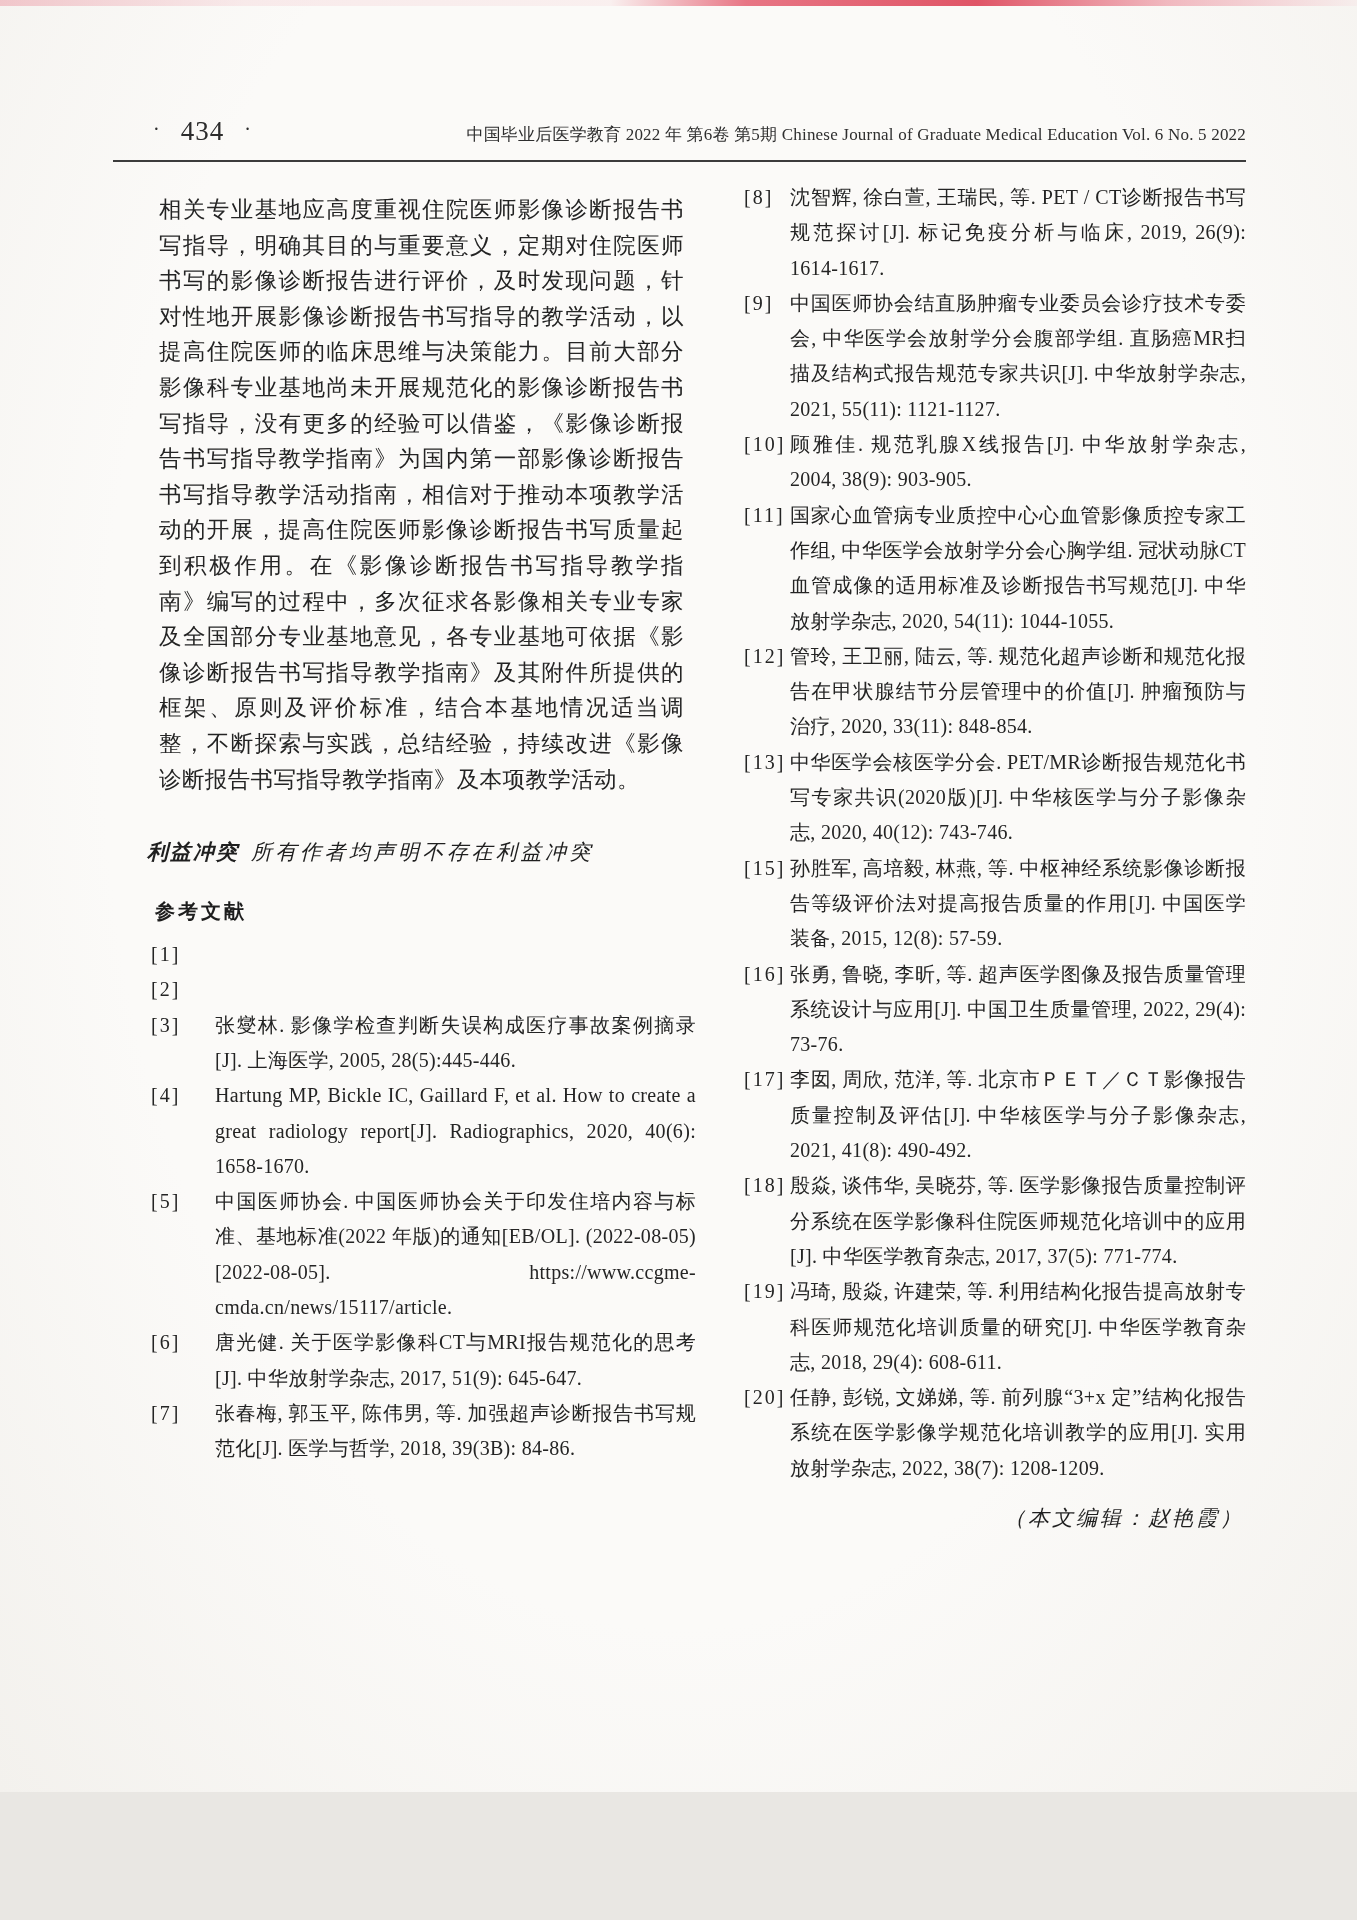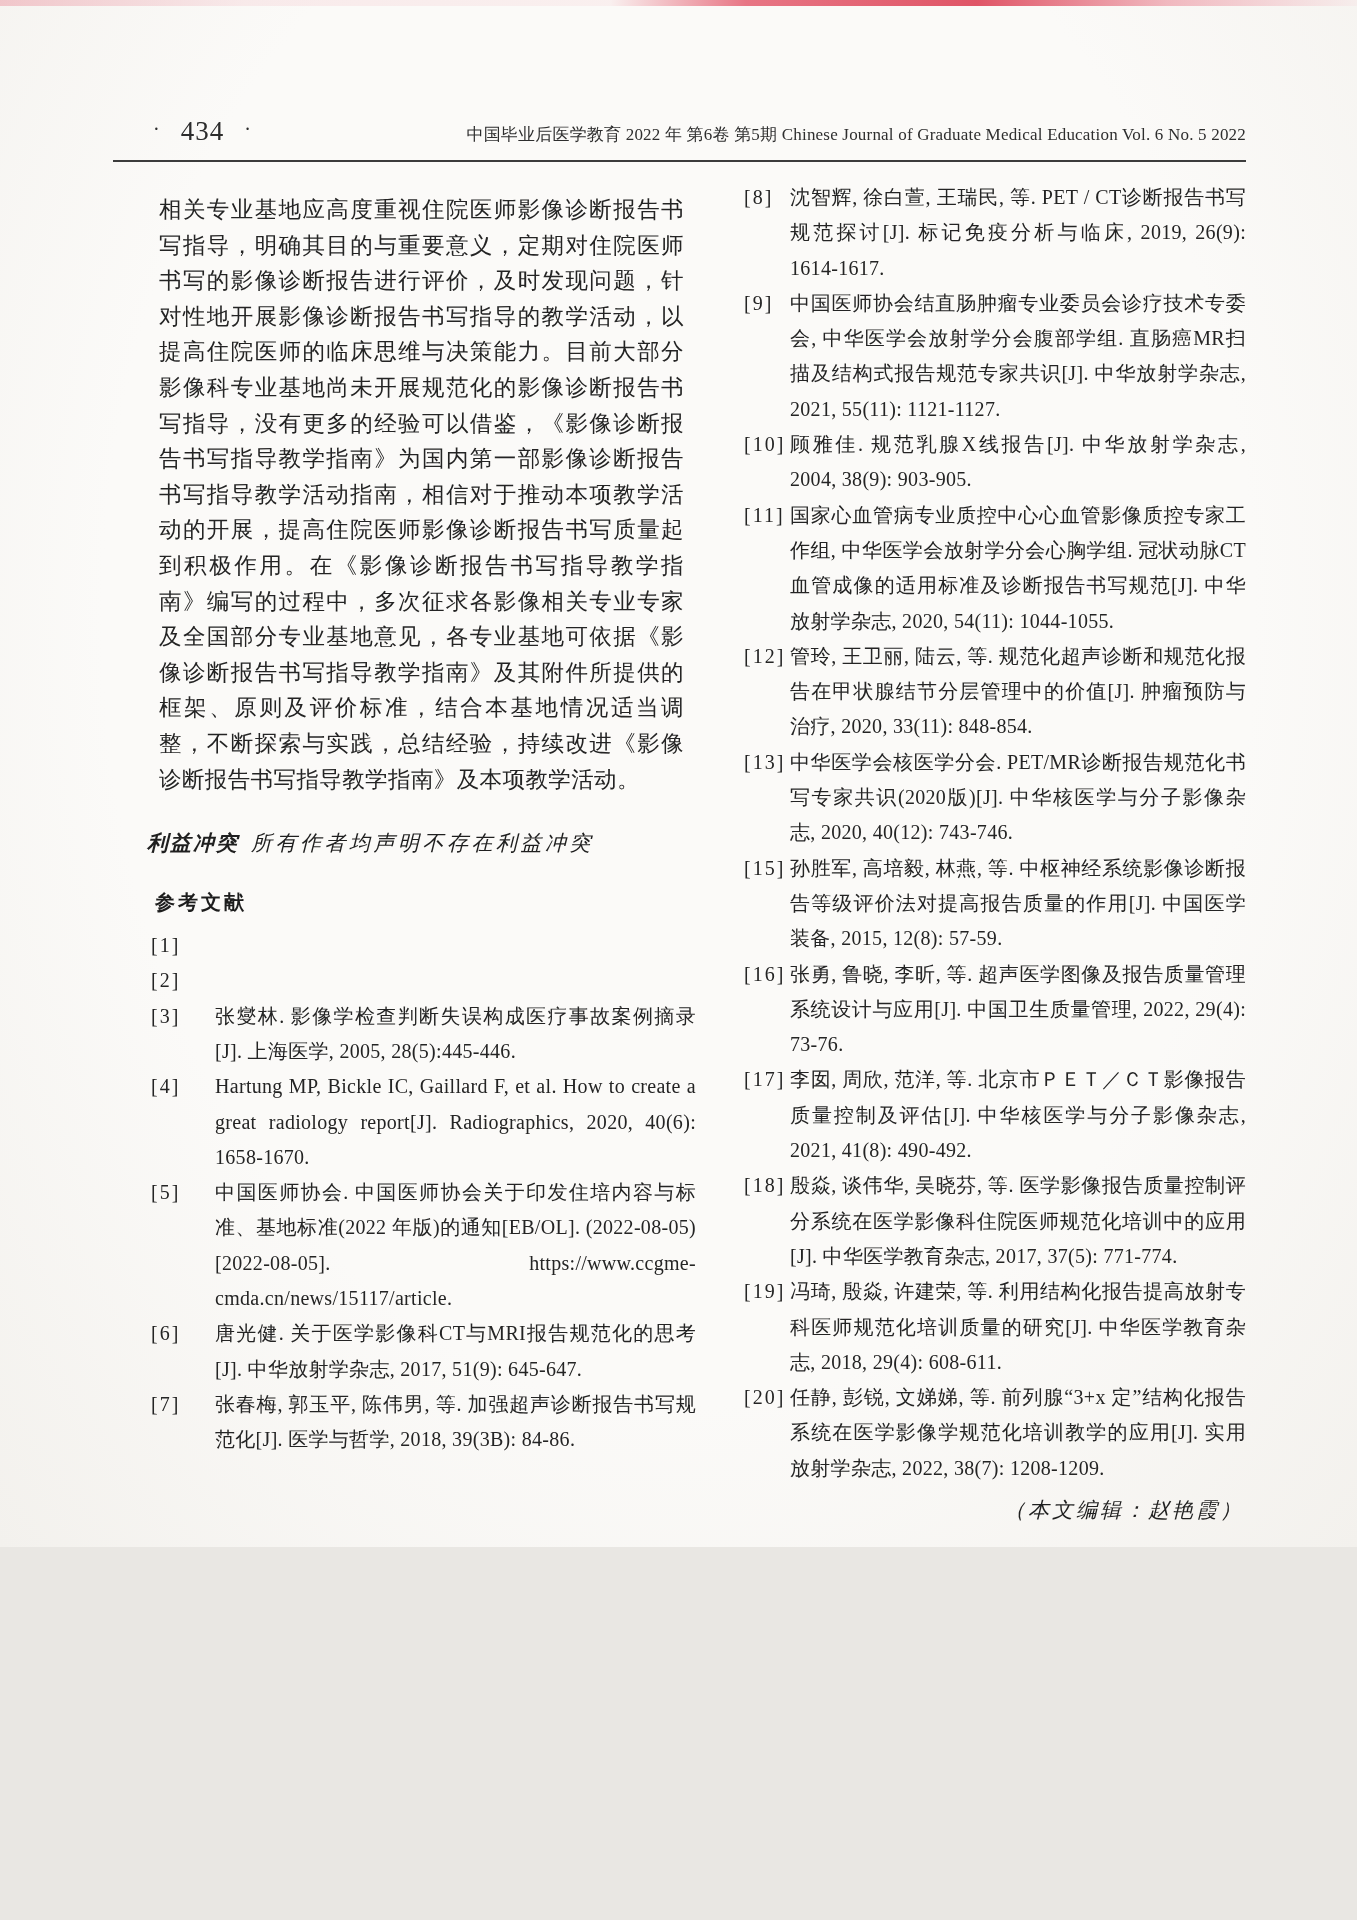--- a/index.html
+++ b/index.html
@@ -3,21 +3,21 @@
 <meta charset="utf-8">
 <style>
   html,body{margin:0;padding:0;}
   body{
     width:1357px;height:1920px;
     background:#e9e7e3;
     font-family:"Liberation Serif","DejaVu Serif",serif;
   }
   .page{
     position:relative;
-    width:1357px;height:1547px;
+    width:1357px;height:1792px;
     background:radial-gradient(ellipse at 50% 40%, #fbfaf8 60%, #f3f1ed 100%);
     overflow:hidden;
     color:#222;
   }
   
   .scan-strip{
     position:absolute;top:0;left:0;width:100%;height:6px;
     background:linear-gradient(90deg,
       rgba(236,160,170,.55) 0%,
       rgba(244,205,210,.35) 18%,
@@ -46,21 +46,21 @@
   .col{position:absolute;top:180px;}
   .col.left{left:147px;width:549px;}
   .col.right{left:700px;width:546px;}
   .body-par{
     margin:12px;
     font-size:22.5px;line-height:35.6px;letter-spacing:0.4px;
     text-align:justify;text-justify:inter-ideograph;
     color:#242424;
   }
   .coi{
-    margin-top:32px;
+    margin-top:41px;
     font-size:21px;letter-spacing:3.5px;font-style:italic;color:#1f1f1f;
     white-space:nowrap;
   }
   .coi-label{font-weight:bold;margin-right:12px;letter-spacing:2px;}
   .refs-heading{
     margin:32px 0 0 8px;
     font-family:"Liberation Sans","DejaVu Sans",sans-serif;
     font-size:20px;font-weight:bold;letter-spacing:3px;color:#1d1d1d;
   }
   .refs{margin-top:12px;}
@@ -71,21 +71,21 @@
   }
   .col.left  .ref-num{flex:0 0 68px;padding-left:4px;}
   .col.right .ref-num{flex:0 0 90px;padding-left:44px;}
   .ref-text{
     flex:1;
     font-size:20px;line-height:35.3px;letter-spacing:0.3px;
     text-align:justify;text-justify:inter-ideograph;
     color:#242424;
   }
   .editor{
-    margin-top:10px;
+    margin-top:18px;
     text-align:right;padding-right:2px;
     font-size:21px;letter-spacing:3px;font-style:italic;color:#1f1f1f;
   }
 </style>
 </head>
 <body>
 
 <div class="page">
 
   <div class="scan-strip"></div>

